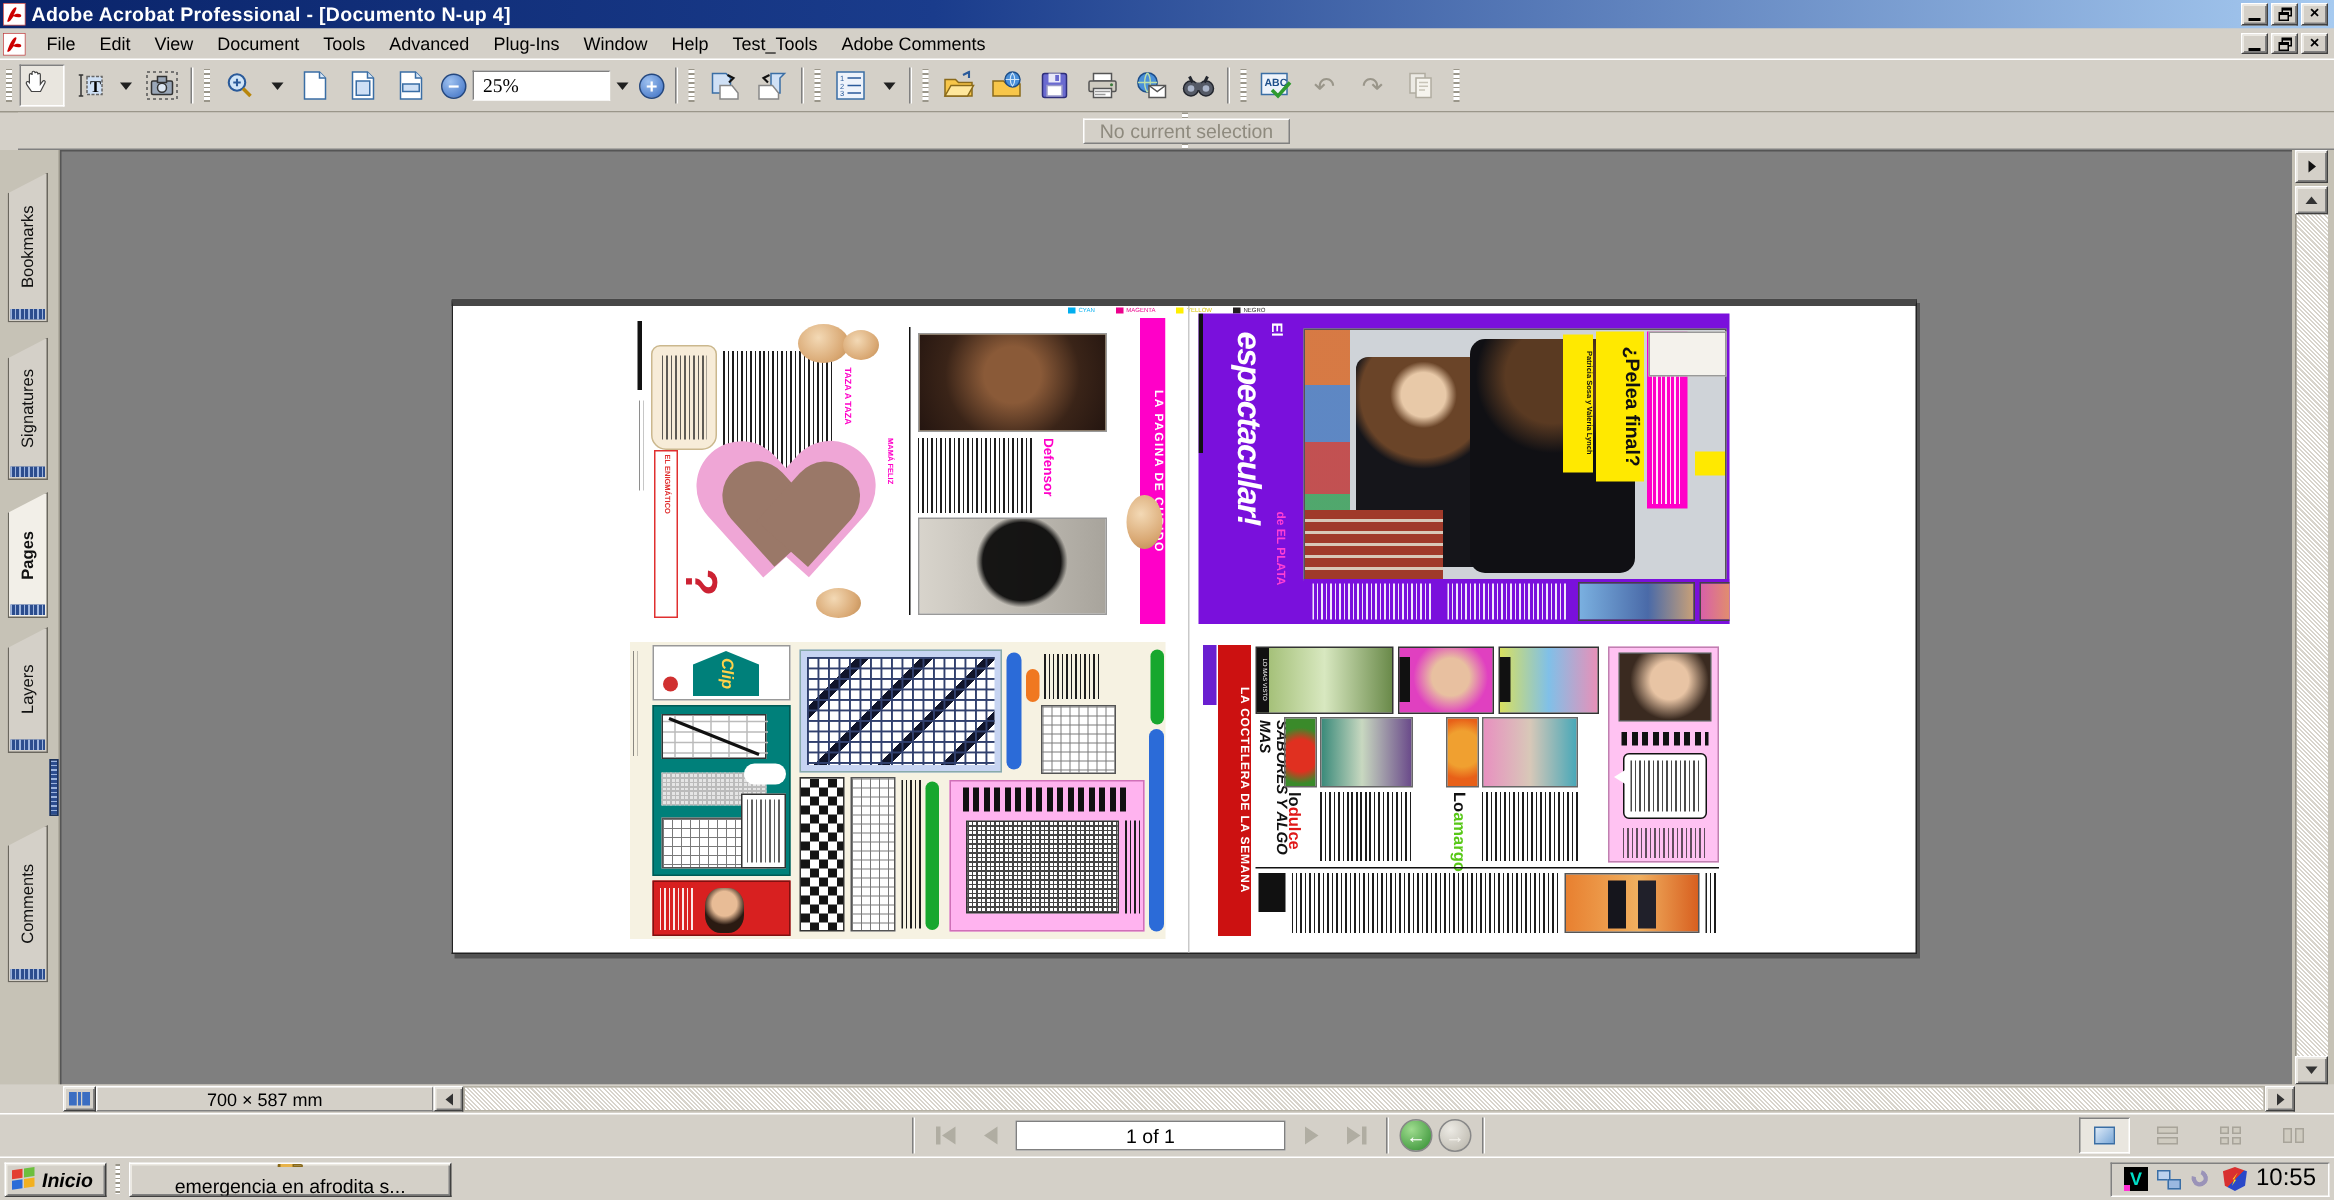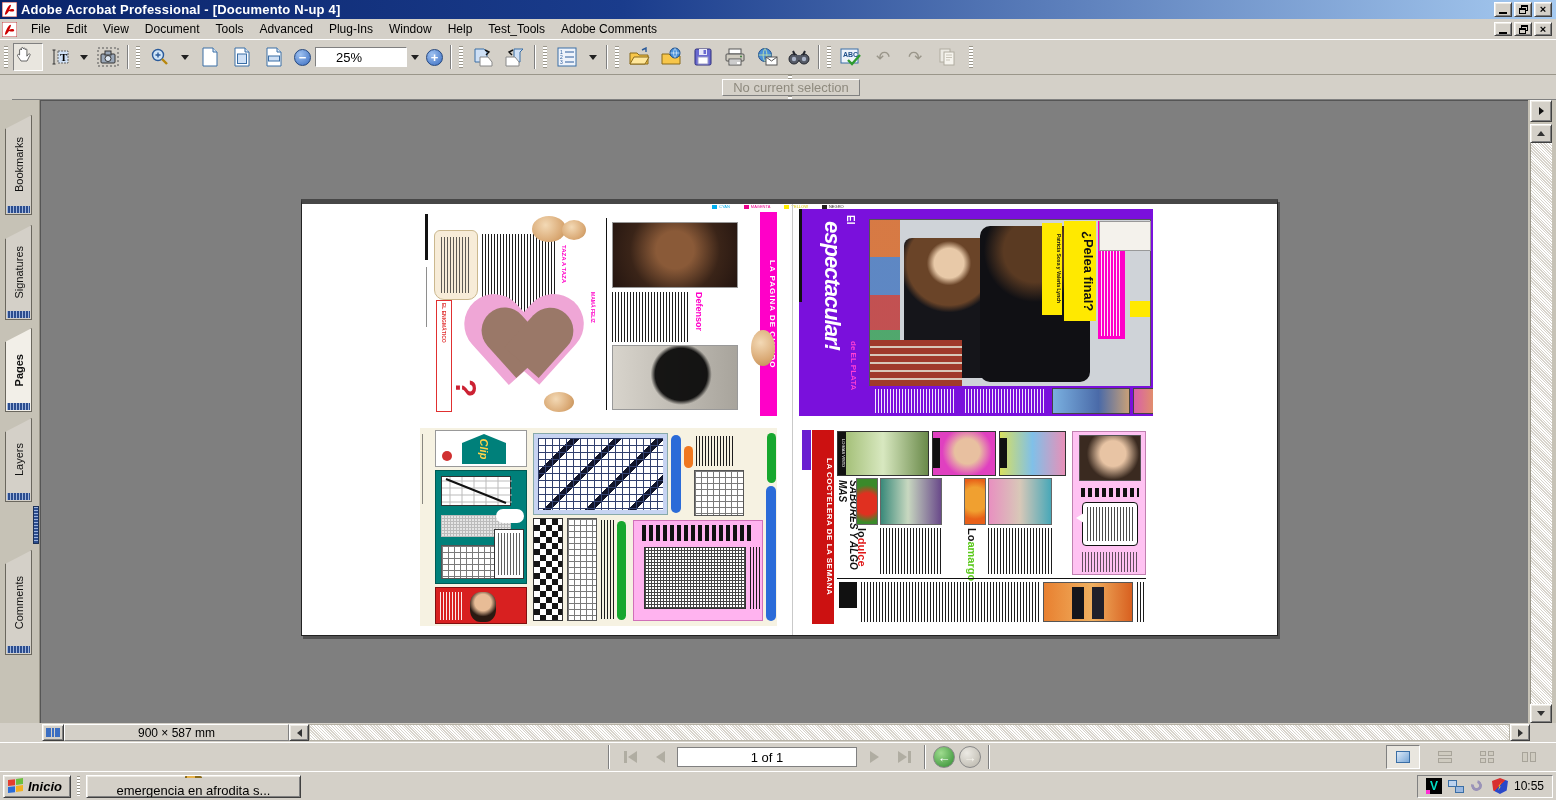--- a/index.html
+++ b/index.html
@@ -28,21 +28,21 @@
   .restore-glyph i:last-child{left:0;bottom:0;}
   .acro{width:15px;height:15px;display:inline-block;}
   .menubar{position:absolute;left:0;top:19px;width:100%;height:21px;background:#d4d0c8;display:flex;align-items:center;border-bottom:1px solid #fff;padding:0 2px;}
   .menu-item{padding:2px 8px;color:#000;}
   .menubar .winbtns .wbtn{height:14px;}
 
   
   .toolbar{position:absolute;left:0;top:40px;width:100%;height:35px;background:#d4d0c8;display:flex;align-items:center;border-bottom:1px solid #9a968a;}
   .tbtn{width:30px;height:28px;margin:0 1px;}
   .tbtn svg{display:block;}
-  .combo{width:92px;height:20px;background:#fff;border:1px solid;border-color:#808080 #fff #fff #808080;font-size:13px;padding:1px 20px;font-family:Liberation Sans, sans-serif;}
+  .combo{width:92px;height:20px;background:#fff;border:1px solid;border-color:#808080 #fff #fff #808080;font-size:13px;padding:1px 6px;font-family:Liberation Serif, serif;}
   .dropbtn{width:15px;height:20px;}
   .circlebtn{width:17px;height:17px;border-radius:50%;background:radial-gradient(circle at 35% 30%,#9ec1f0,#3b6ec2);color:#fff;font-weight:bold;display:flex;align-items:center;justify-content:center;font-size:13px;line-height:1;border:1px solid #24477e;}
   .graytxt{color:#9a968a;}
 
   
   .selbar{position:absolute;left:12px;top:75px;width:100%;height:25px;background:#d4d0c8;display:flex;align-items:center;border-bottom:1px solid #808080;flex-direction:column;}
   .selbox{height:21px;display:flex;align-items:center;padding:0 10px;color:#8e8a7e;font-size:13px;border:1px solid;border-color:#fff #808080 #808080 #fff;margin-left:2px;}
 
   
   .main{position:absolute;left:0;top:100px;width:100%;height:623px;background:#c6c2b6;}
@@ -90,21 +90,21 @@
   .taskbar{position:absolute;left:0;top:771px;width:100%;height:29px;background:#d4d0c8;border-top:1px solid #fff;display:flex;align-items:center;padding:2px 3px;gap:4px;}
   .startbtn{height:23px;padding:0 8px 0 4px;display:flex;align-items:center;gap:4px;font-weight:bold;font-size:13px;font-style:italic;}
   .winflag{width:16px;height:14px;display:grid;grid-template-columns:7px 7px;grid-template-rows:6px 6px;gap:1px;transform:skewY(-8deg);}
   .winflag i{display:block;}
   .taskdiv{width:3px;height:20px;background-image:repeating-linear-gradient(180deg,#9a968a 0 1px,#fff 1px 3px);margin:0 2px;}
   .taskbtn{height:23px;display:flex;align-items:center;gap:5px;padding:0 7px;font-size:13px;white-space:nowrap;overflow:hidden;}
   .taskbtn.active{font-weight:bold;background:#eceae4;border-color:#808080 #fff #fff #808080;}
   .folder16{width:17px;height:13px;background:linear-gradient(#ffe79c,#e8b34b);border:1px solid #8a6a1a;border-radius:1px 3px 1px 1px;position:relative;}
   .folder16::before{content:"";position:absolute;left:0;top:-3px;width:8px;height:3px;background:#e8b34b;border:1px solid #8a6a1a;border-bottom:none;border-radius:2px 2px 0 0;}
   .tray{margin-left:auto;height:23px;display:flex;align-items:center;gap:6px;padding:0 8px;border:1px solid;border-color:#808080 #fff #fff #808080;}
-  .clock{font-size:12px;}
+  .clock{font-size:16px;}
   .trayicon{width:16px;height:16px;position:relative;}
 
   
   .sheet{position:absolute;left:260px;top:98px;width:977px;height:437px;background:#fff;border:1px solid #222;border-top:5px solid #474747;box-shadow:2px 3px 0 rgba(0,0,0,.35);}
   .foldline{position:absolute;left:490px;top:0;width:1px;height:100%;background:#c9c9c9;}
   .marks{position:absolute;left:410px;top:1px;display:flex;gap:14px;align-items:center;}
   .mark{display:flex;align-items:center;gap:2px;font-size:4px;line-height:1;}
   .mark i{width:5px;height:4px;display:block;}
   .pg{position:absolute;overflow:hidden;background:#fff;}
   .abs{position:absolute;}
@@ -556,21 +556,21 @@
 
 <div class="statusrow">
   <span style="width:42px;"></span>
   <span class="sbtn raised" style="height:17px;width:22px;">
       <span class="splitico">
         <i class="tri-lt" style="border-right-color:#3b6ec2;"></i>
         <i></i>
         <i class="tri-rt" style="border-left-color:#3b6ec2;"></i>
       </span>
     </span>
-  <span class="sizebox">900 × 587 mm</span>
+  <span class="sizebox">700 × 587 mm</span>
   <span class="sbtn raised" style="height:17px;width:20px;">
       <i class="tri-lt"></i>
     </span>
   <span class="htrack"></span>
   <span class="sbtn raised" style="height:17px;width:20px;">
       <i class="tri-rt" style="border-left-color:#333;"></i>
     </span>
   <span style="width:26px;"></span>
 </div>
 

